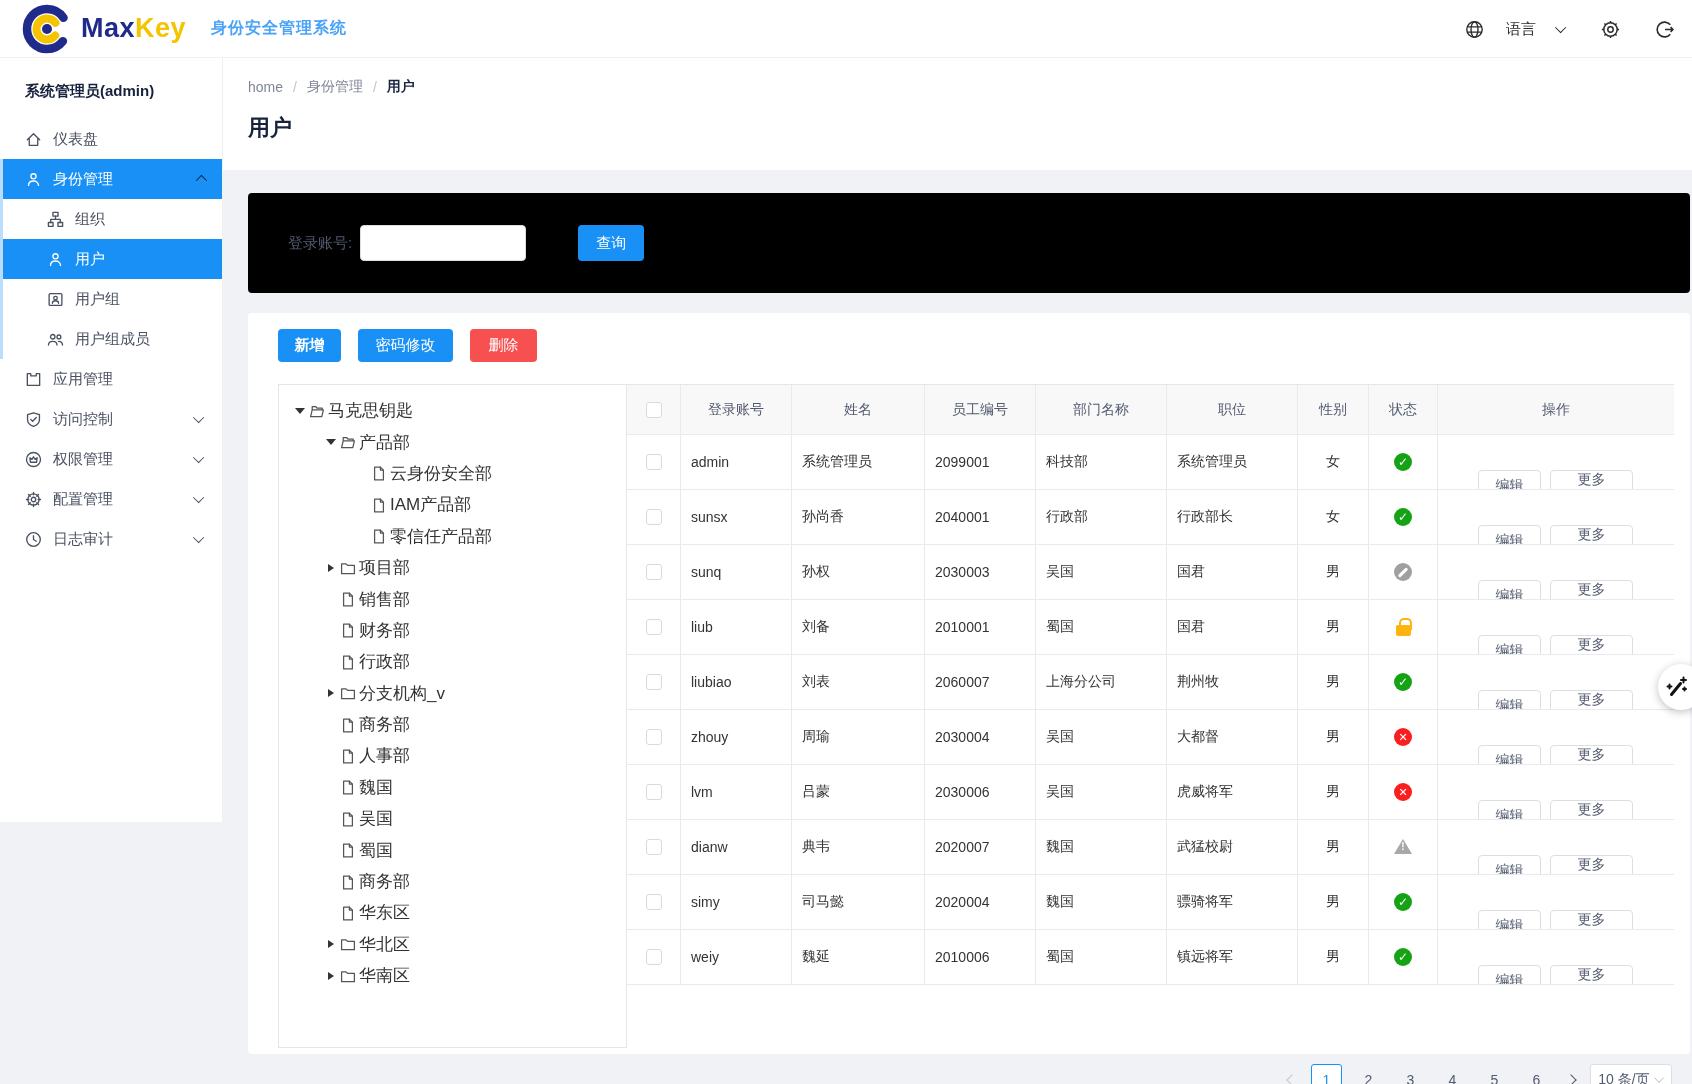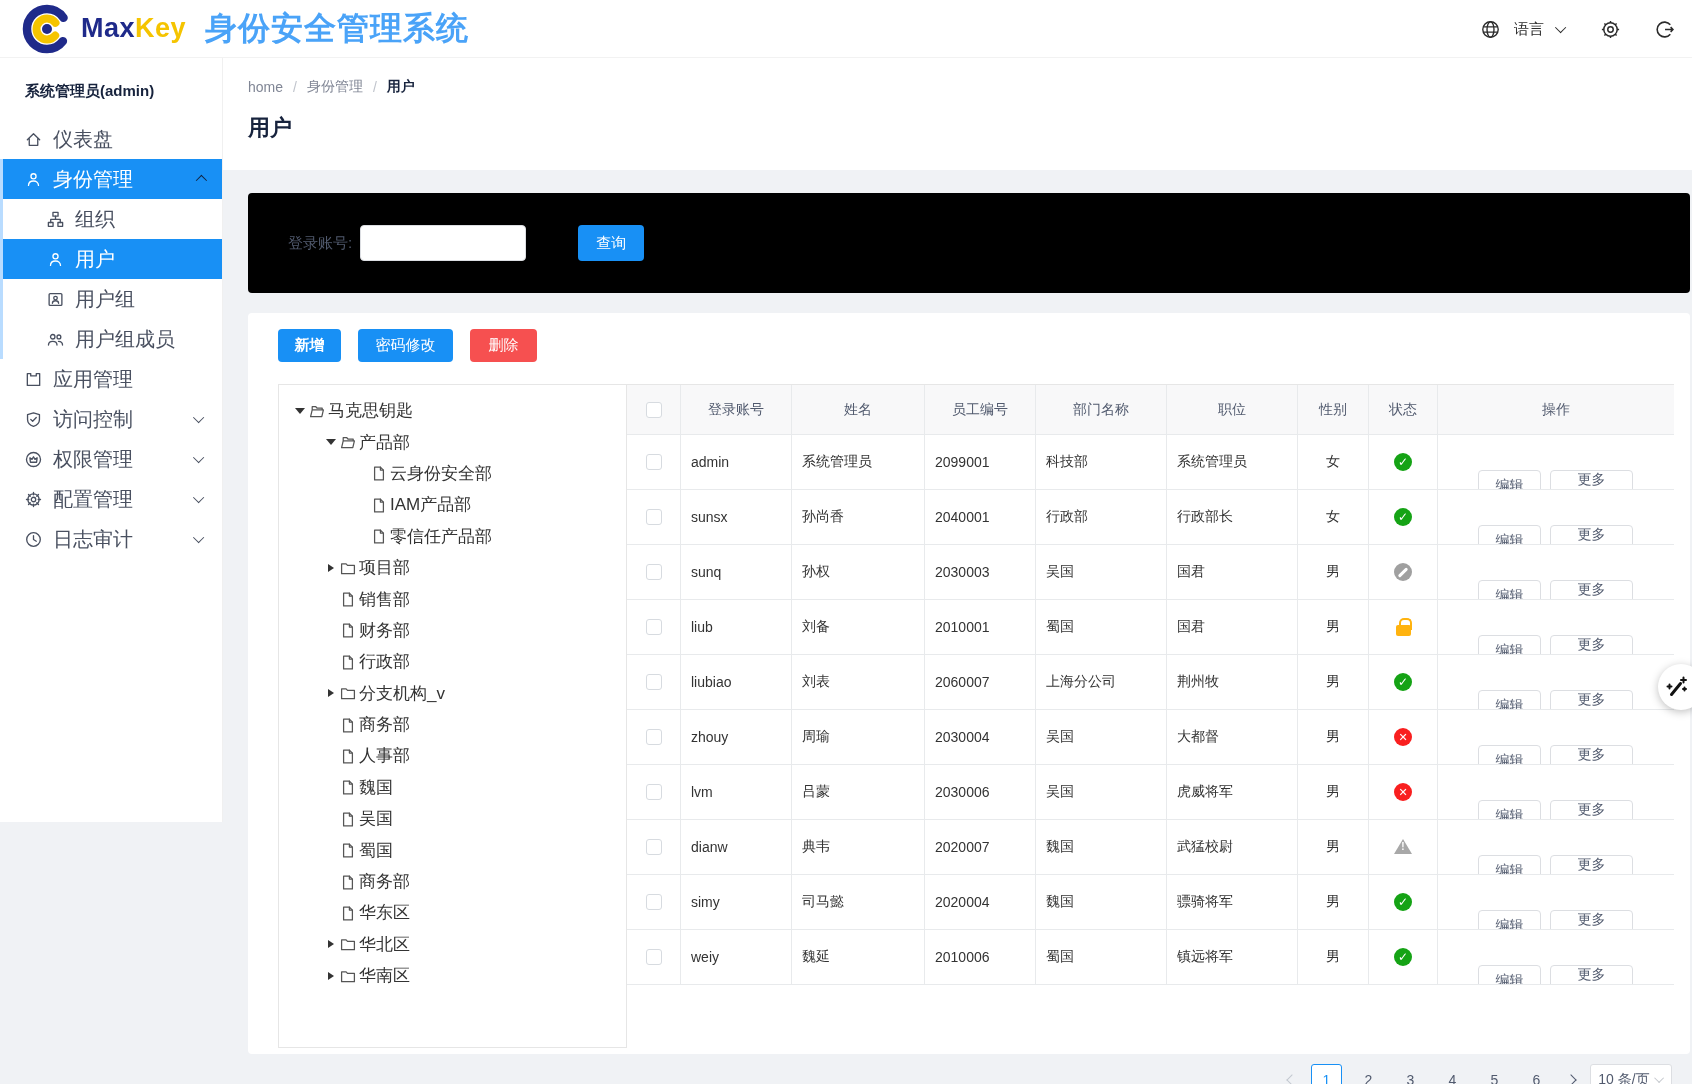--- a/index.html
+++ b/index.html
@@ -5,32 +5,32 @@
   * { margin:0; padding:0; box-sizing:border-box; }
   html,body { width:1692px; height:1084px; overflow:hidden; }
   body { background:#f0f2f5; font-family:"Liberation Sans","DejaVu Sans",sans-serif; color:#515a6e; font-size:14px; }
   .app { position:relative; width:1692px; height:1084px; }
 
   
   .header { position:absolute; top:0; left:0; width:1692px; height:58px; background:#fff; z-index:20; border-bottom:1px solid #f2f2f2; display:flex; align-items:center; }
   .brand { display:flex; align-items:center; margin-left:22px; gap:9px; }
   .brand-name { font-size:27px; font-weight:bold; letter-spacing:.5px; }
   .brand-max { color:#1f2a8a; } .brand-key { color:#f5c400; }
-  .brand-suffix { font-size:32px; font-weight:bold; color:#4aa3f8; margin-left:10px; letter-spacing:1px; }
+  .brand-suffix { font-size:16px; font-weight:bold; color:#4aa3f8; margin-left:16px; letter-spacing:1px; }
   .header-right { position:absolute; right:18px; top:0; height:58px; display:flex; align-items:center; gap:34px; color:#2b2b2b; }
-  .lang-group { display:flex; align-items:center; gap:14px; cursor:pointer; font-size:15px; }
+  .lang-group { display:flex; align-items:center; gap:22px; cursor:pointer; font-size:15px; }
   .hicon { display:inline-flex; align-items:center; }
   .chev { display:inline-block; width:8px; height:8px; border-left:1.6px solid currentColor; border-bottom:1.6px solid currentColor; transform:rotate(-45deg) translateY(-2px); }
   .chev.up { transform:rotate(135deg) translateY(-2px); }
 
   
   .sidebar { position:absolute; top:58px; left:0; width:223px; height:764px; background:#fff; border-right:1px solid #f0f0f0; z-index:10; }
   .side-user { padding:24px 0 10px 25px; font-weight:bold; font-size:15px; color:#17233d; }
   .menu { margin-top:8px; }
-  .mi { position:relative; height:40px; display:flex; align-items:center; gap:11px; padding-left:25px; font-size:20px; color:#495060; cursor:pointer; }
+  .mi { position:relative; height:40px; display:flex; align-items:center; gap:11px; padding-left:25px; font-size:15px; color:#495060; cursor:pointer; }
   .mi.sub { padding-left:47px; }
   .mi.grp { border-left:3px solid #b9dcff; padding-left:22px; }
   .mi.sub.grp { padding-left:44px; }
   .mi.active { background:#1890f5; color:#fff; }
   .mi .micon { display:inline-flex; width:17px; height:17px; }
   .mi .m-chev { position:absolute; right:18px; color:#495060; }
   .mi.active .m-chev { color:#12233f; }
   .fold-btn { position:absolute; left:25px; top:737px; cursor:pointer; color:#333; }
 
   

